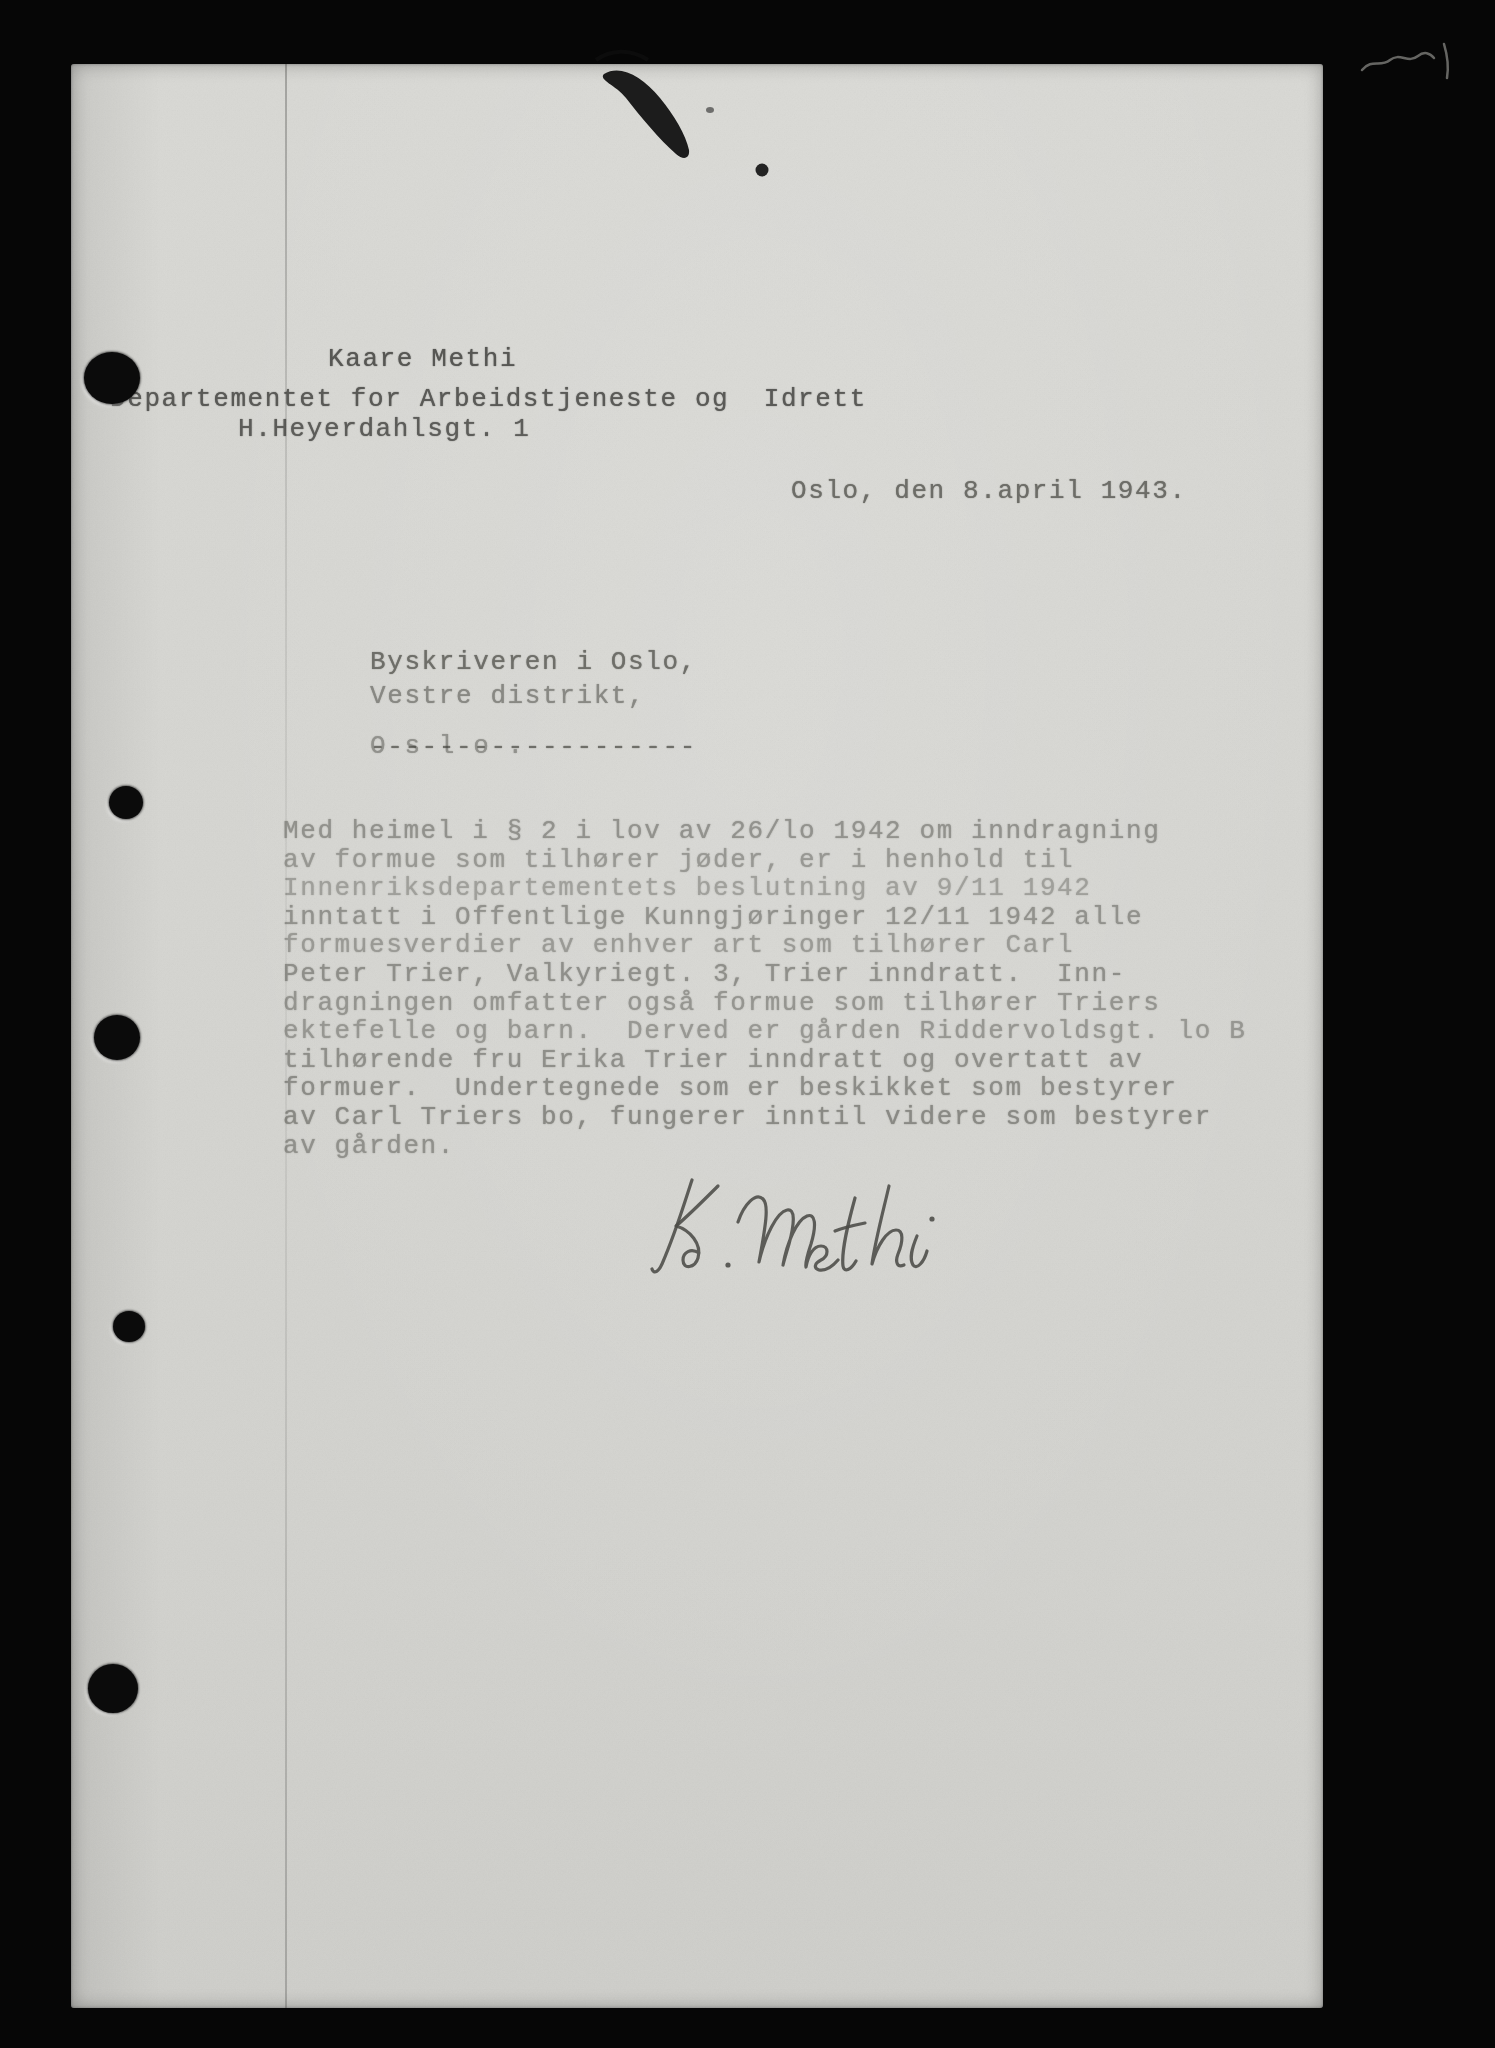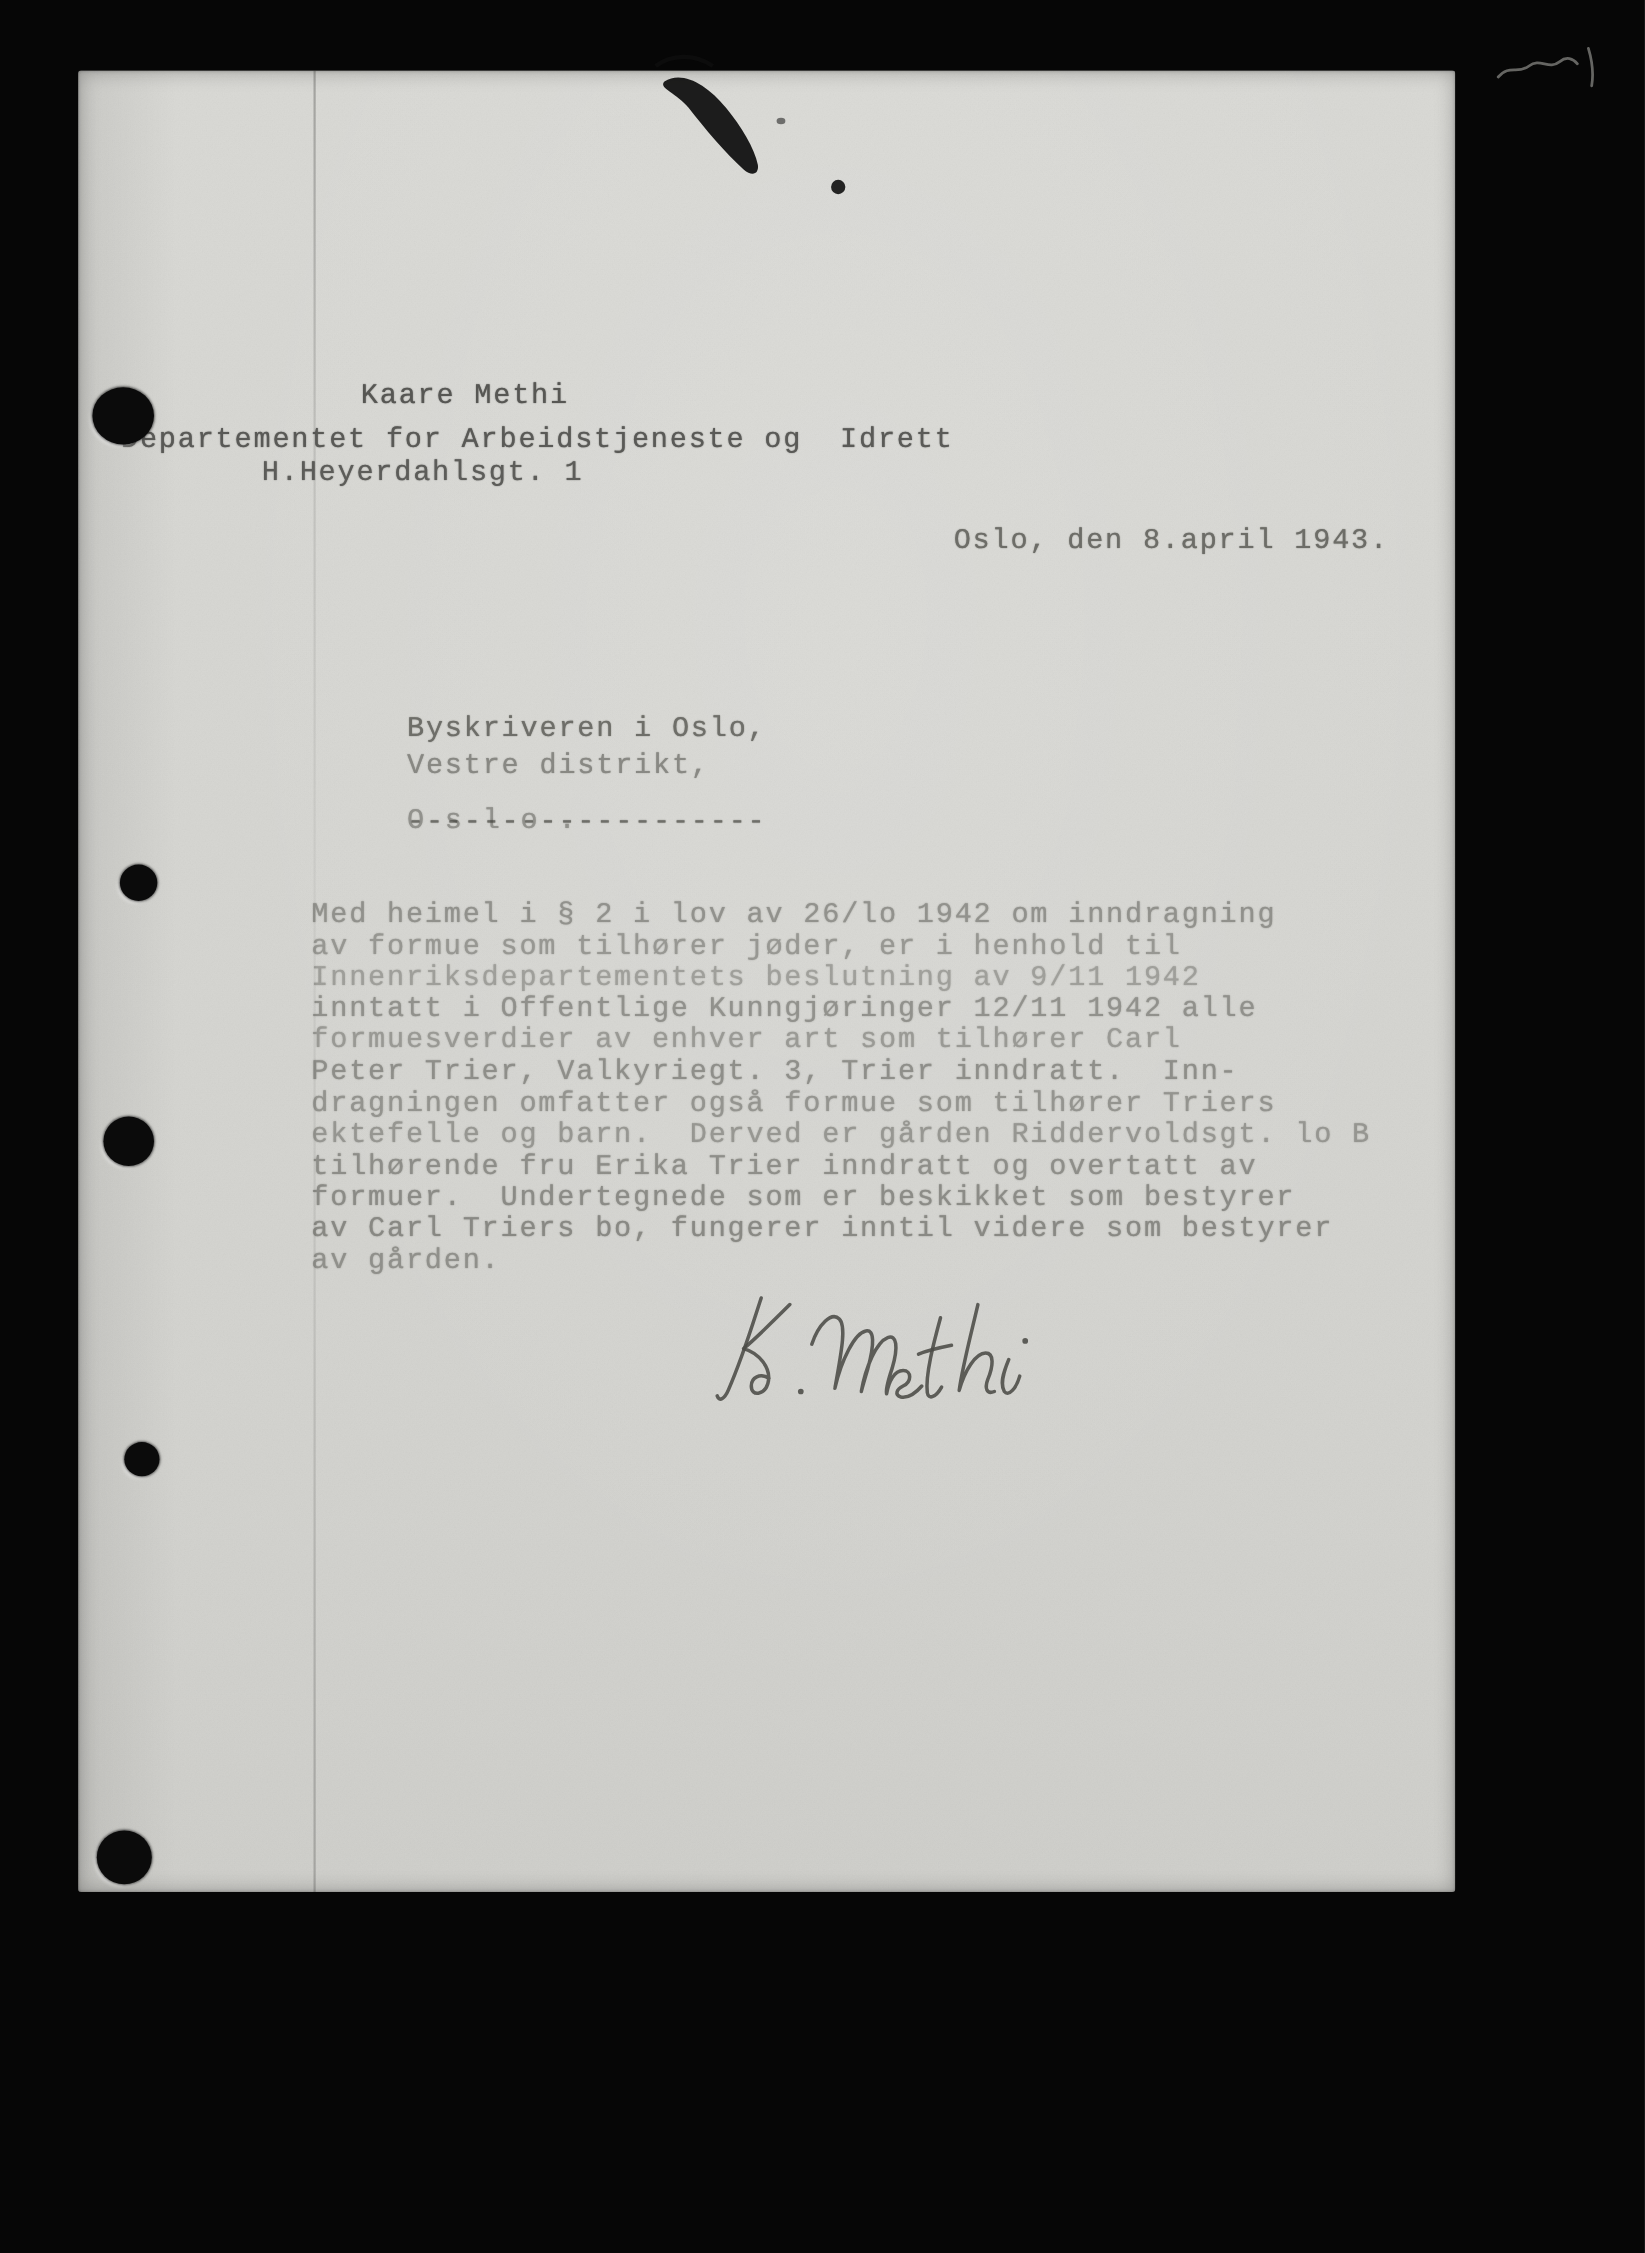--- a/index.html
+++ b/index.html
@@ -4,21 +4,21 @@
 <style>
   html,body{margin:0;padding:0;background:#000;}
   .scan{
     position:relative;
     width:1495px;height:2048px;
     background:#060606;
     overflow:hidden;
     font-family:"Liberation Mono","DejaVu Sans Mono",monospace;
   }
   .paper{
-    position:absolute;left:71px;top:64px;width:1252px;height:1656px;
+    position:absolute;left:71px;top:64px;width:1252px;height:1944px;
     background:
       radial-gradient(ellipse at 55% 30%, rgba(255,255,255,0.10), rgba(255,255,255,0) 60%),
       linear-gradient(180deg,#d9d9d5 0%,#d6d6d2 42%,#d3d3cf 76%,#cfcfcb 100%);
     border-radius:3px;
     box-shadow:inset 0 0 18px rgba(0,0,0,0.28), inset 0 0 3px rgba(0,0,0,0.35);
   }
   .paper::before{ 
     content:"";position:absolute;left:0;top:0;bottom:0;width:90px;
     background:linear-gradient(90deg,rgba(0,0,0,0.07),rgba(0,0,0,0));
     pointer-events:none;
@@ -43,21 +43,21 @@
 
   .tw{
     position:absolute;white-space:pre;
     font-size:26px;line-height:30px;letter-spacing:1.6px;
     color:#3b3b38;
     text-shadow:0 0 1.2px currentColor;
   }
   .sender-name   {left:257px;top:280px;opacity:.82;}
   .dept-line     {left:39px; top:320px;opacity:.80;}
   .street-line   {left:167px;top:350px;opacity:.78;}
-  .dateline      {left:796px;top:412px;opacity:.72;color:#45453f;}
+  .dateline      {left:720px;top:412px;opacity:.72;color:#45453f;}
   .recip1        {left:299px;top:583px;opacity:.70;color:#43433d;}
   .recip2        {left:299px;top:617px;opacity:.55;color:#4a4a44;}
   .recip3        {left:299px;top:646px;opacity:.50;color:#50504a;margin-top:21px;}
   .recip-underline{left:299px;top:668px;opacity:.68;color:#3e3e38;letter-spacing:1.6px;}
 
   .body-text{position:absolute;left:212px;top:753px;}
   .bl{
     white-space:pre;height:28.6px;line-height:28.6px;
     font-size:26px;letter-spacing:1.6px;color:#50504a;
     text-shadow:0 0 1.5px currentColor;

